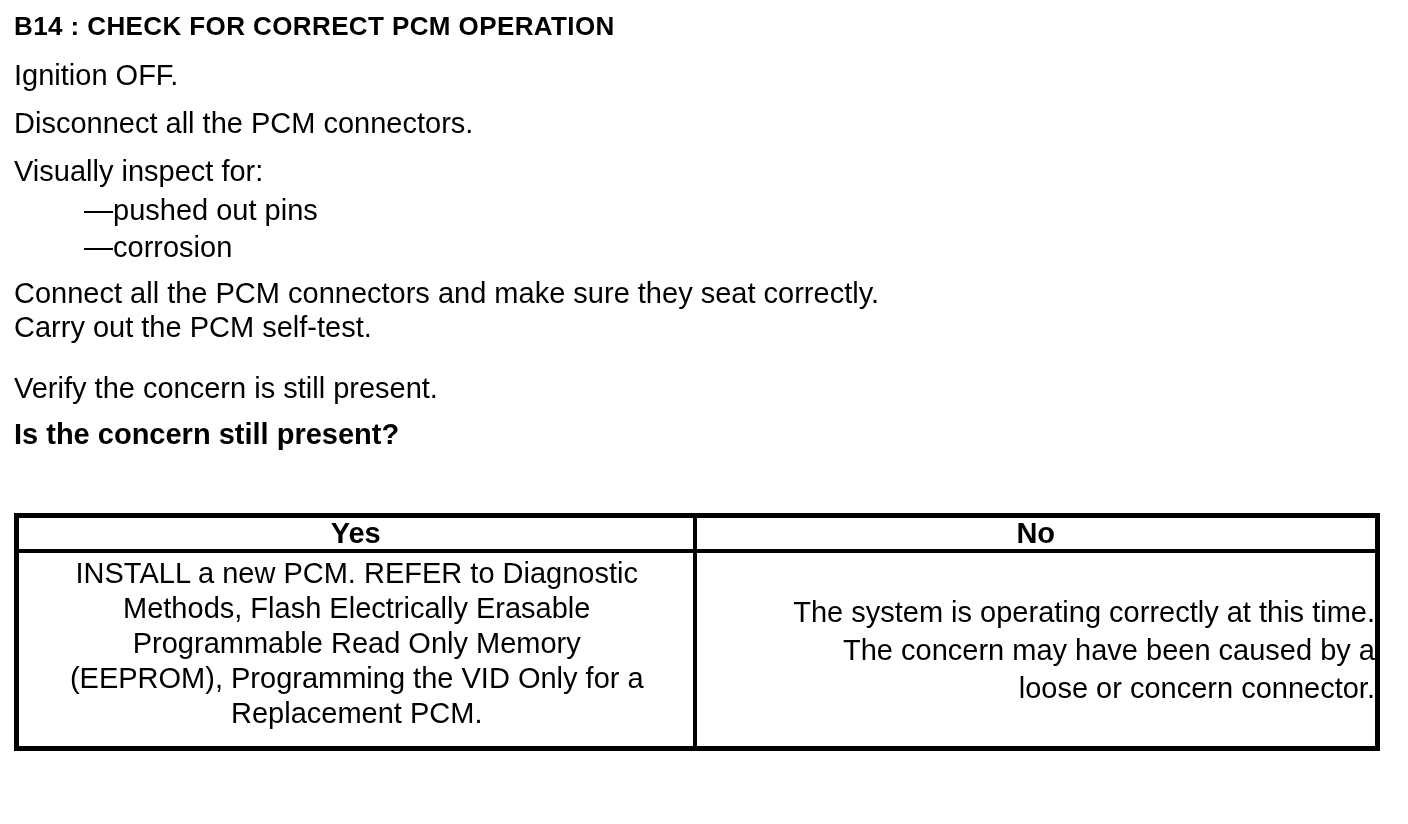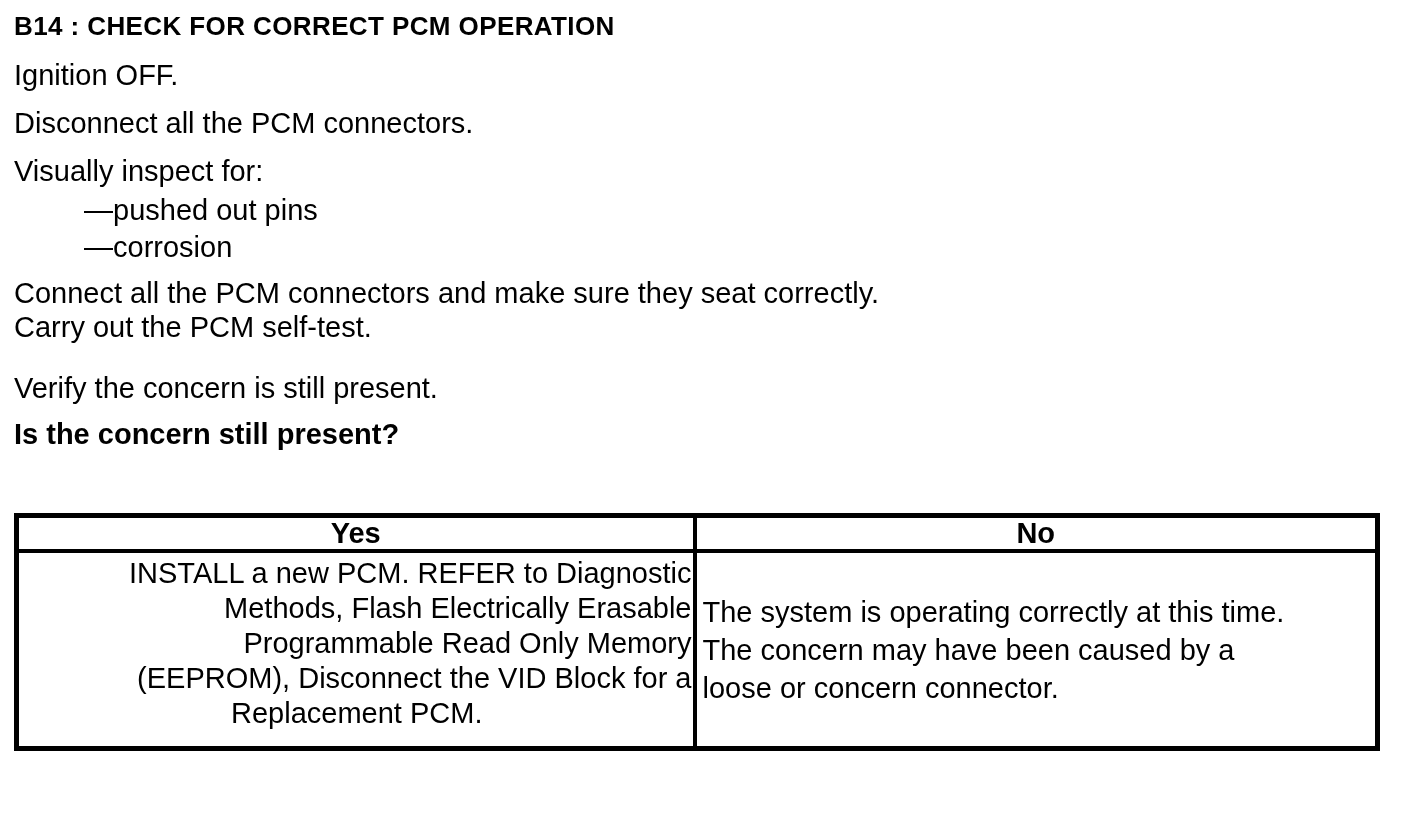--- a/index.html
+++ b/index.html
@@ -63,26 +63,27 @@
     border: 4px solid #000000;
     font-size: 29px;
     height: 186px;
     padding: 0;
   }
   td.yes-cell {
     vertical-align: top;
     padding: 3px 1px 4px 3px;
     line-height: 35px;
   }
-  td.yes-cell .cell-line { text-align: right; }
+  td.yes-cell .cell-line { text-align: center; }
   td.yes-cell .cell-line-centered { text-align: center; }
   td.no-cell {
     vertical-align: middle;
-    padding-left: 6px;
+    padding-left: 22px;
     line-height: 38px;
+    text-align: right;
   }
   .bottom-rule {
     position: absolute;
     left: 10px;
     top: 794px;
     width: 1386px;
     height: 8px;
     background: #000000;
   }
 </style>
@@ -121,21 +122,21 @@
         <th>Yes</th>
         <th>No</th>
       </tr>
     </thead>
     <tbody>
       <tr>
         <td class="yes-cell">
           <div class="cell-line">INSTALL a new PCM. REFER to Diagnostic</div>
           <div class="cell-line">Methods, Flash Electrically Erasable</div>
           <div class="cell-line">Programmable Read Only Memory</div>
-          <div class="cell-line">(EEPROM), Disconnect the VID Block for a</div>
+          <div class="cell-line">(EEPROM), Programming the VID Only for a</div>
           <div class="cell-line-centered">Replacement PCM.</div>
         </td>
         <td class="no-cell">
           <div class="cell-line">The system is operating correctly at this time.</div>
           <div class="cell-line">The concern may have been caused by a</div>
           <div class="cell-line">loose or concern connector.</div>
         </td>
       </tr>
     </tbody>
   </table>

